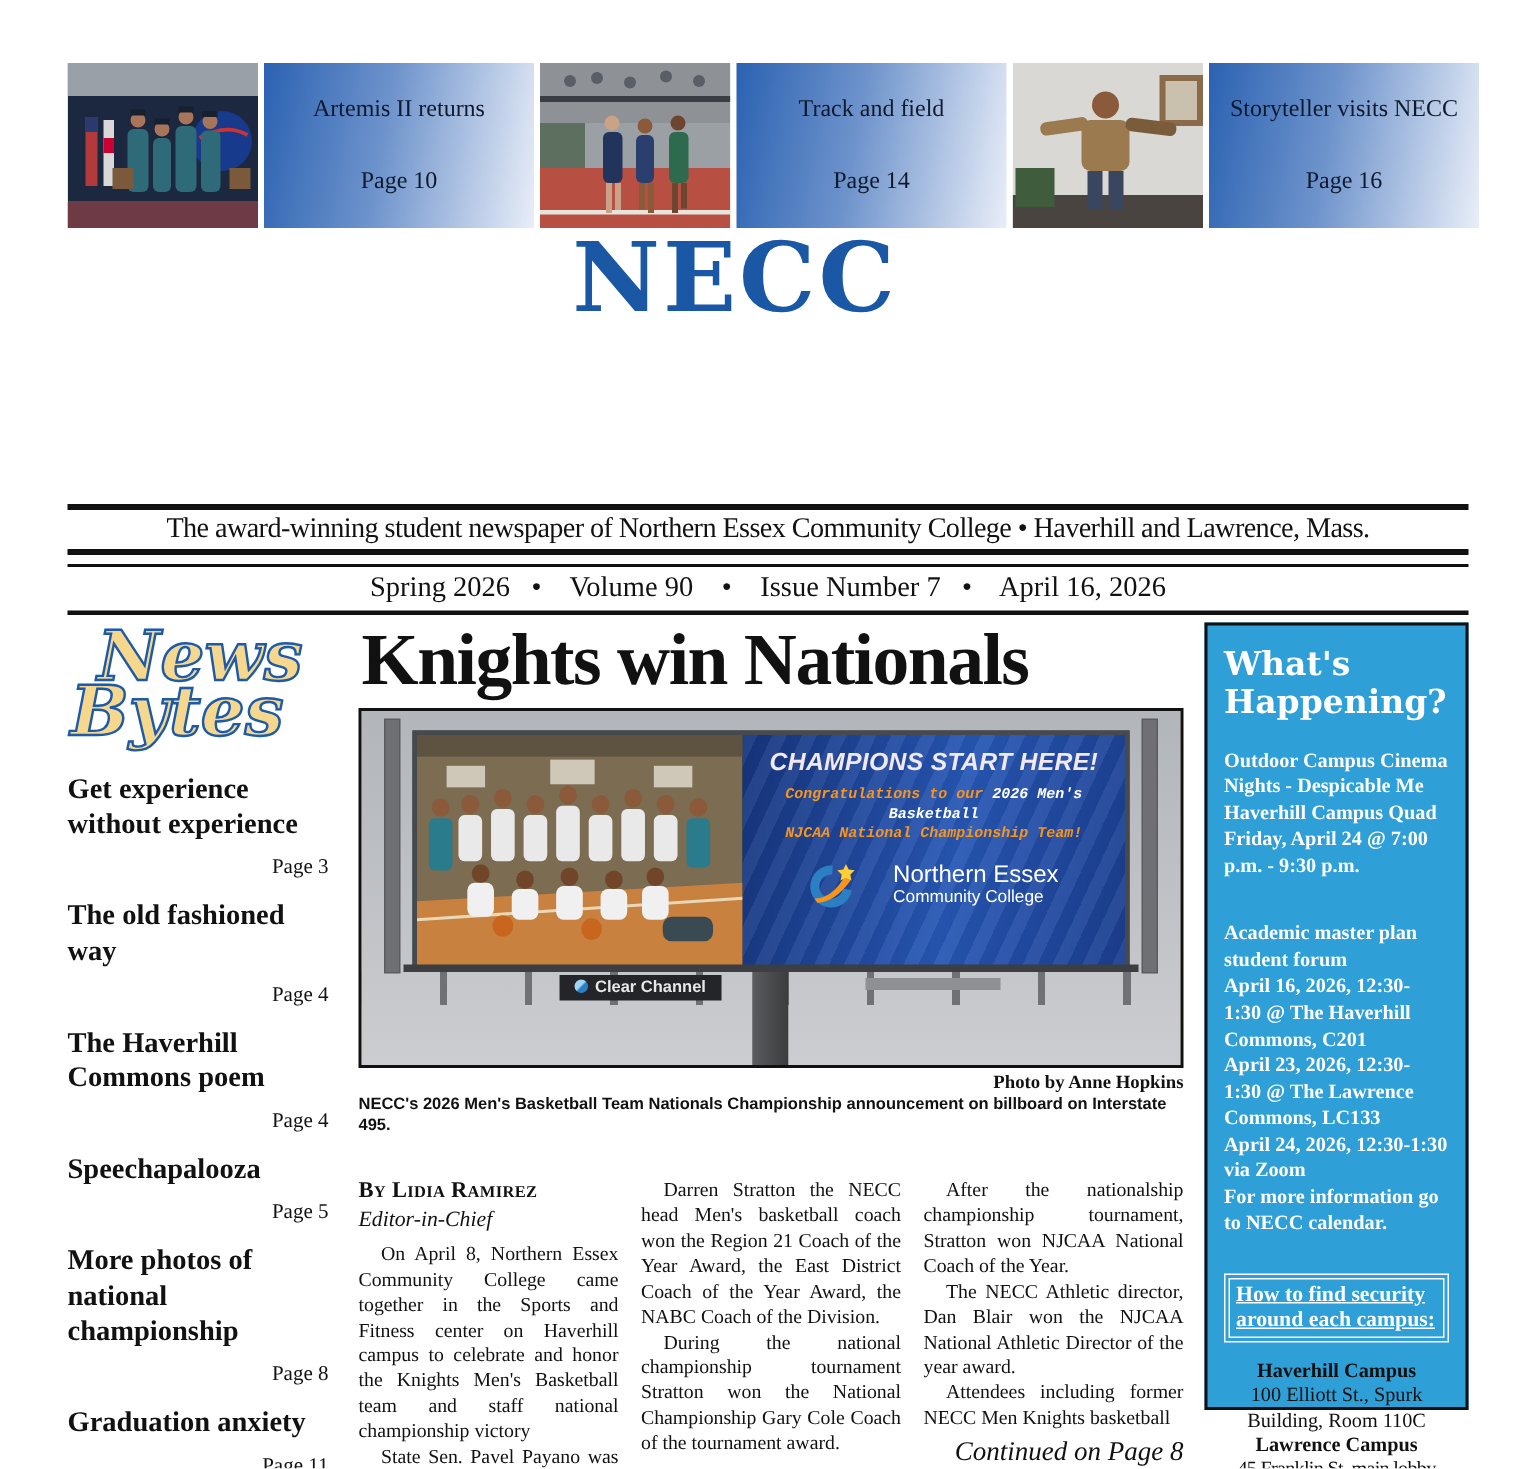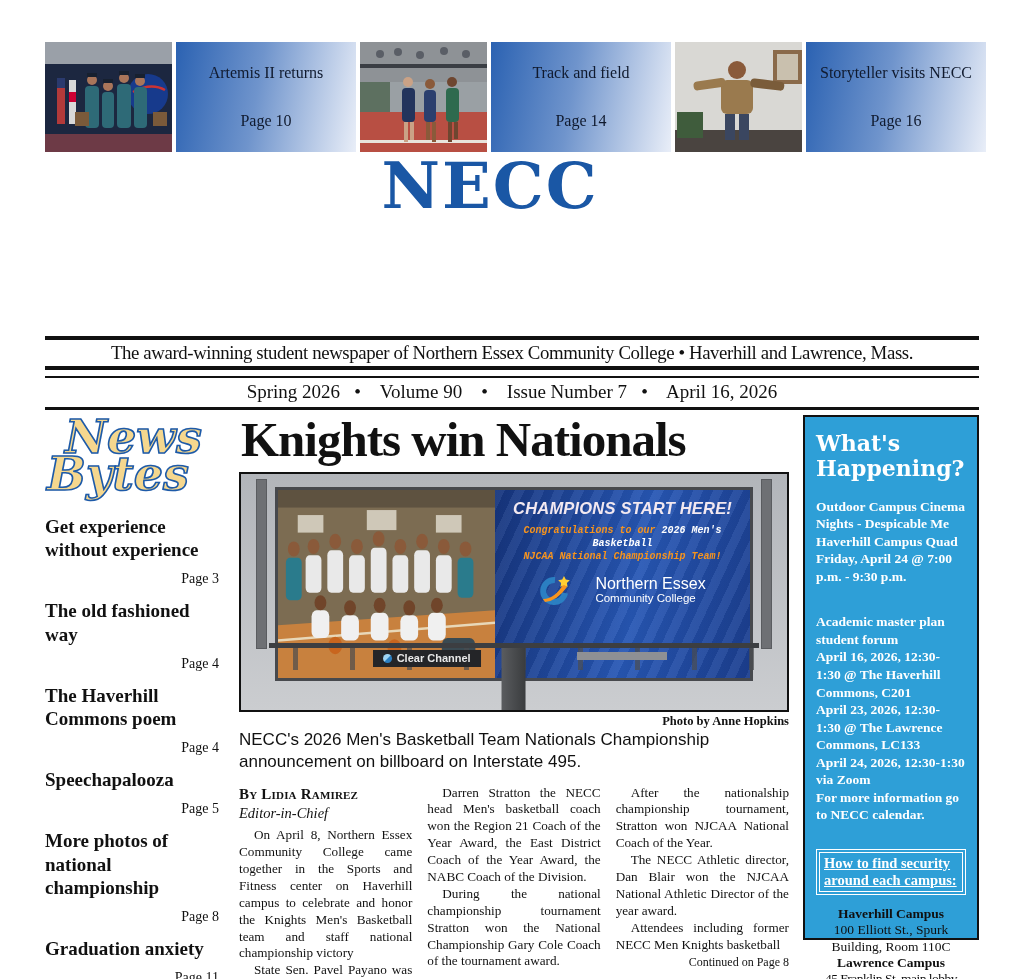--- a/index.html
+++ b/index.html
@@ -46,21 +46,21 @@
   .nb-item { margin-bottom:12px; }
   .nb-title { font-weight:bold; font-size:19px; line-height:1.25; }
   .nb-page  { text-align:right; font-size:14px; margin-top:9px; padding-right:6px; margin-bottom:9px; }
 
   
   .headline { font-family:"Liberation Serif", serif; font-weight:bold; font-size:49px;
               line-height:1; letter-spacing:-1px; margin:0 0 8px 2px; white-space:nowrap; }
   .photo-fig { position:relative; width:100%; height:240px; border:2px solid #111;
       background:linear-gradient(#b2b5ba,#cbcdd0); overflow:hidden; }
 
-  .board { position:absolute; left:34px; right:34px; top:13px; height:194px;
+  .board { position:absolute; left:34px; right:34px; top:13px; height:160px;
       border:3px solid #47494d; display:flex; background:#123; }
   .board-photo { width:46%; position:relative; }
   .board-photo svg { display:block; width:100%; height:100%; }
   .board-msg { width:54%; text-align:center; padding:9px 6px 0;
       background:
         repeating-linear-gradient(115deg, rgba(255,255,255,0.06) 0 9px, rgba(0,0,0,0.05) 9px 18px),
         linear-gradient(100deg,#16357e 0%,#2757b5 55%,#1b3e8f 100%); }
   .champ { font-family:"Liberation Sans", sans-serif; font-style:italic; font-weight:900;
       font-size:16.5px; color:#f2e8f0; letter-spacing:0.2px; white-space:nowrap; }
   .cong { font-family:Liberation Mono, monospace; font-style:italic; font-weight:bold;
@@ -79,28 +79,28 @@
       box-shadow:0 0 0 1px #5a5c60; }
   .mast-l { left:16px; } .mast-r { right:16px; }
   .vendor { position:absolute; top:176px; left:34%; transform:translateX(-50%);
       background:#242528; color:#e8e8e8; font-family:"Liberation Sans", sans-serif;
       font-weight:bold; font-size:11px; padding:2px 10px 3px; white-space:nowrap; }
   .vendor-dot { display:inline-block; width:9px; height:9px; border-radius:50%;
       background:linear-gradient(135deg,#9fd4f2 45%,#2b7fc2 55%); margin-right:5px; vertical-align:-1px; }
   .tiny-sign { position:absolute; top:178px; right:120px; width:90px; height:8px; background:#8e9094; }
 
   .credit { text-align:right; font-weight:bold; font-size:12.5px; margin-top:2px; }
-  .caption { font-family:"Liberation Sans", sans-serif; font-weight:normal; font-size:17px;
-             line-height:1.28; margin:0 0 12px; }
+  .caption { font-family:"Liberation Sans", sans-serif; font-weight:bold; font-size:11px;
+             line-height:1.28; margin:0 0 28px; }
 
   .cols { display:grid; grid-template-columns:1fr 1fr 1fr; column-gap:15px; font-size:13.2px; line-height:1.28; }
   .cols p { text-align:justify; text-indent:15px; margin:0; }
   .byline { font-weight:bold; font-size:15px; font-variant:small-caps; letter-spacing:0.2px; }
   .role { font-style:italic; font-size:14.5px; margin-bottom:5px; }
-  .continued { font-size:12px; text-align:right; margin-top:2px; }
+  .continued { font-style:italic; font-size:18px; text-align:right; margin-top:2px; }
 
   
   .happening { background:#2e9fd7; border:2px solid #111; padding:14px 11px 10px;
       color:#fff; height:525px; }
   .wh-head { font-family:"DejaVu Serif", serif; font-weight:bold; font-size:22px;
       line-height:1.15; margin-bottom:16px; }
   .wh-event { font-weight:bold; font-size:13.5px; line-height:1.3; white-space:pre-line;
       margin-bottom:28px; }
   .sec-box { border:1px solid #fff; outline:1px solid #fff; outline-offset:2px;
       padding:2px 4px; margin:2px 3px 14px; }

